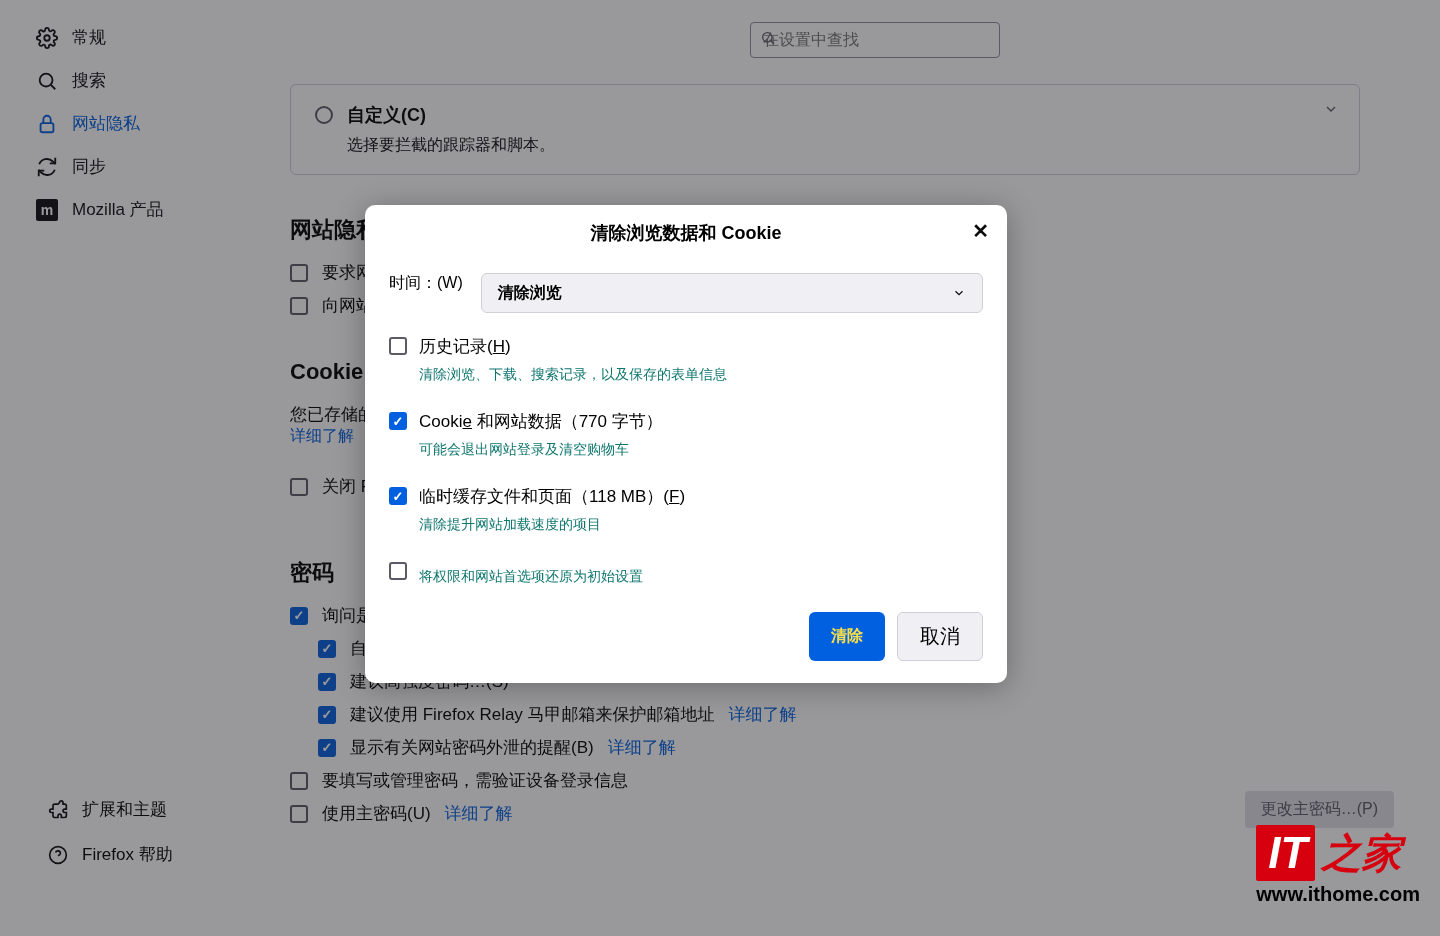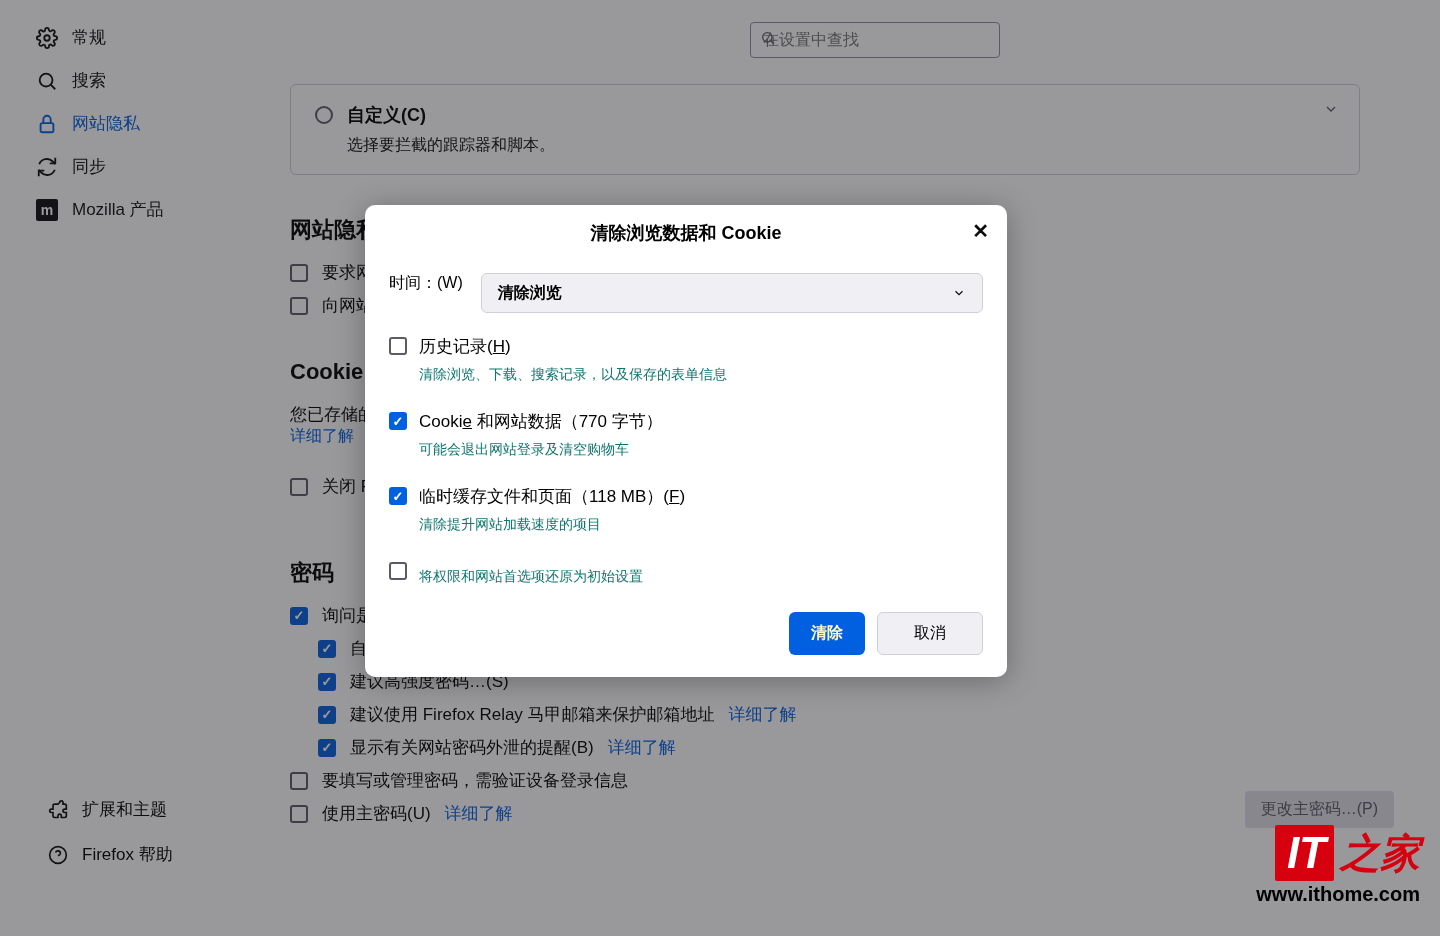--- a/index.html
+++ b/index.html
@@ -37,25 +37,25 @@
 .dlg-body { padding: 14px 24px 0 24px; }
 .dlg-row { display: flex; align-items: flex-start; gap: 18px; margin-bottom: 22px; }
 .select { flex: 1; height: 40px; border: 1px solid #cfcfd8; border-radius: 6px; background: #f0f0f4; display: flex; align-items: center; justify-content: space-between; padding: 0 16px; font-weight: 700; }
 .dlg-opt { display: flex; gap: 12px; margin-bottom: 26px; }
 .opt-chk { width: 18px; height: 18px; border: 2px solid #5b5b66; border-radius: 3px; flex-shrink: 0; margin-top: 2px; display: flex; align-items: center; justify-content: center; }
 .opt-chk.checked { background: #0060df; border-color: #0060df; }
 .opt-chk.checked::after { content: "✓"; color: #fff; font-size: 13px; font-weight: bold; }
 .opt-label { font-size: 17px; }
 .opt-sub { font-size: 14px; color: #0f766e; margin-top: 8px; }
 .dlg-foot { display: flex; justify-content: flex-end; gap: 12px; padding: 0 24px 22px; }
-.btn-primary { background: #0060df; color: #fef9c3; border: none; padding: 10px 22px; border-radius: 6px; font-size: 16px; font-weight: 600; cursor: pointer; }
-.btn-sec { background: #f0f0f4; border: 1px solid #cfcfd8; padding: 10px 36px; border-radius: 6px; font-size: 16px; cursor: pointer; }
+.btn-primary { background: #0060df; color: #fde047; border: none; padding: 10px 22px; border-radius: 6px; font-size: 16px; font-weight: 600; cursor: pointer; }
+.btn-sec { background: #f0f0f4; border: 1px solid #cfcfd8; padding: 10px 22px; border-radius: 6px; font-size: 20px; cursor: pointer; }
 .un { text-decoration: underline; }
 .watermark { position: absolute; right: 20px; bottom: 30px; z-index: 30; text-align: right; }
-.wm-logo { display: flex; align-items: flex-end; gap: 6px; justify-content: flex-end; }
+.wm-logo { display: flex; align-items: flex-end; gap: 6px; }
 .wm-it { background: #d6000f; color: #fff; font-style: italic; font-weight: 900; font-family: Arial; font-size: 44px; padding: 0 8px 0 12px; line-height: 56px; border-radius: 2px; }
 .wm-zh { color: #d6000f; font-size: 40px; font-weight: 900; font-style: italic; }
 .wm-url { color: #000; font-weight: 700; font-size: 20px; margin-top: 2px; }
 .chg-btn-wrap { position: absolute; right: 46px; margin-top: -44px; }
 </style>
 </head>
 <body>
 
 <div class="page">
   <div class="sidebar">

